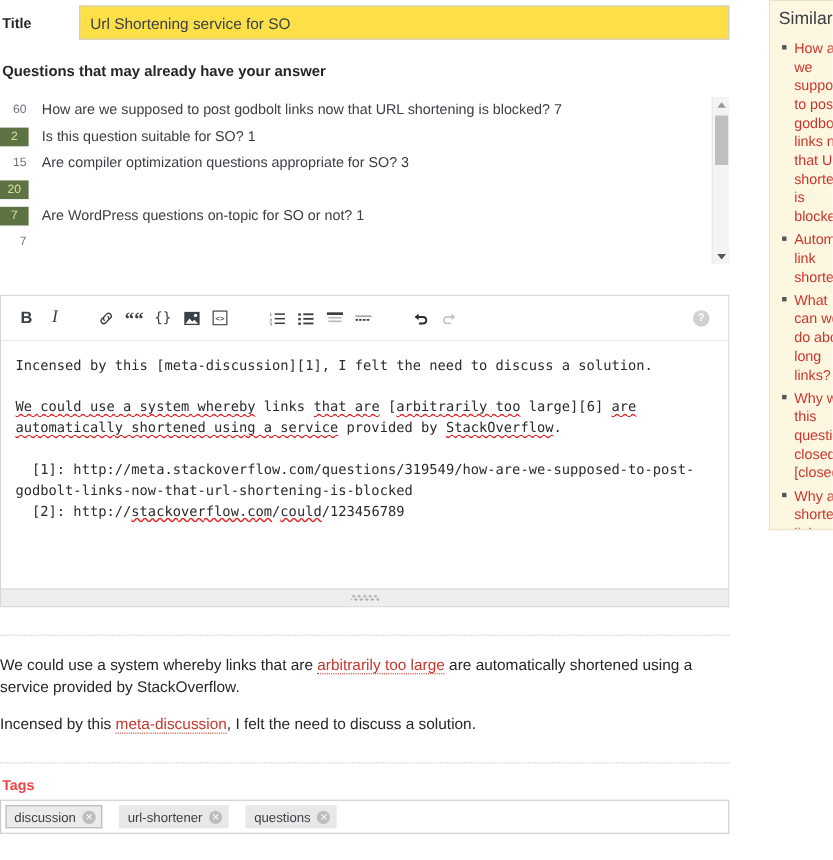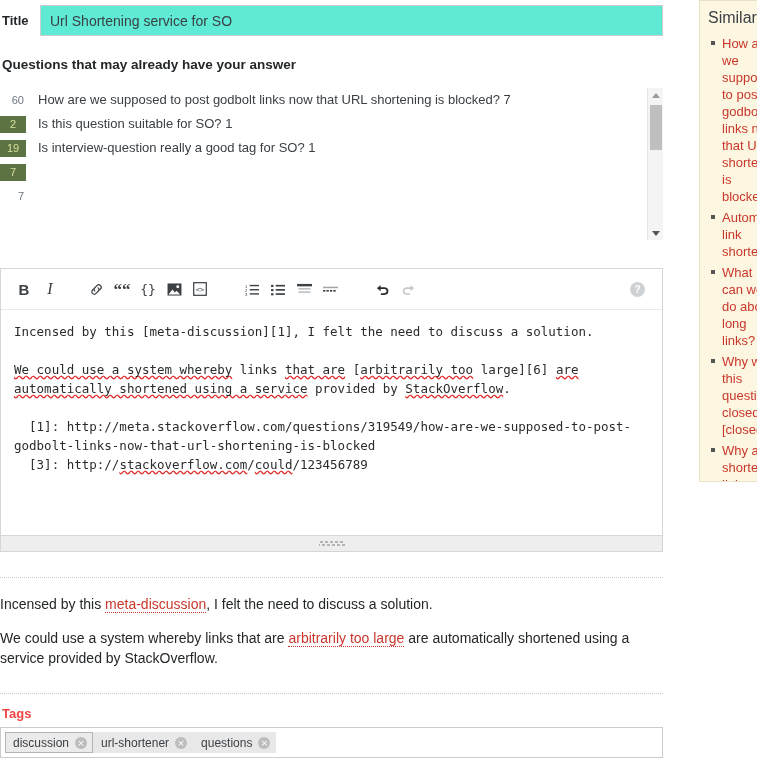--- a/index.html
+++ b/index.html
@@ -23,35 +23,36 @@
     position: absolute;
     left: 0; top: 0;
     width: 676px;
   }
 
   
   .title-row {
     display: flex;
     align-items: flex-start;
     padding: 5px 0 0 0;
+    gap: 32px;
   }
   .title-label {
     font-size: 13px;
     font-weight: bold;
     color: #242729;
     width: 40px;
     padding-top: 8px;
     padding-left: 2px;
     box-sizing: border-box;
   }
   .title-input {
     flex: 1;
     height: 31px;
     border: 1px solid #cbcccd;
-    background: #5eead4;
+    background: #fde047;
     font-family: "Liberation Sans", sans-serif;
     font-size: 14px;
     color: #3b4045;
     padding: 0 9px;
     box-sizing: border-box;
     outline: none;
     margin-right: 13px;
   }
 
   
@@ -286,21 +287,21 @@
     padding: 0 4px;
   }
   .tag {
     display: flex;
     align-items: center;
     height: 21px;
     background: #e8e8e8;
     color: #3b4045;
     font-size: 12px;
     padding: 0 5px 0 7px;
-    margin-right: 0;
+    margin-right: 15px;
     border: 1px solid transparent;
     box-sizing: border-box;
   }
   .tag.focused { border: 1px solid #b5b5b5; background: #ebebeb; }
   .tag-x {
     width: 12px; height: 12px;
     border-radius: 50%;
     background: #bdbdbd;
     color: #fff;
     font-size: 9px;
@@ -372,25 +373,29 @@
       <ul class="q-list" id="q-list">
           <li class="q-item">
             <span class="q-votes">60</span>
             <span class="q-title">How are we supposed to post godbolt links now that URL shortening is blocked? 7</span>
           </li>
           <li class="q-item">
             <span class="q-votes answered">2</span>
             <span class="q-title">Is this question suitable for SO? 1</span>
           </li>
           <li class="q-item">
-            <span class="q-votes answered">19</span>
-            <span class="q-title">Is interview-question really a good tag for SO? 1</span>
+            <span class="q-votes">15</span>
+            <span class="q-title">Are compiler optimization questions appropriate for SO? 3</span>
+          </li>
+          <li class="q-item">
+            <span class="q-votes answered">20</span>
           </li>
           <li class="q-item">
             <span class="q-votes answered">7</span>
+            <span class="q-title">Are WordPress questions on-topic for SO or not? 1</span>
           </li>
           <li class="q-item">
             <span class="q-votes">7</span>
           </li>
         </ul>
 
       <div class="q-scrollbar">
         <div class="q-sb-arrow up">
             <i></i>
           </div>
@@ -497,31 +502,31 @@
 
         <div class="tb-help">?</div>
       </div>
 
       <div class="editor-area" spellcheck="false"><span>Incensed by this [meta-discussion][1], I felt the need to discuss a solution.</span>
 <span></span>
 <span class="sp">We could use a system whereby</span><span> links </span><span class="sp">that are</span><span> [</span><span class="sp">arbitrarily too</span><span> large][6] </span><span class="sp">are</span>
 <span class="sp">automatically shortened using a service</span><span> provided by </span><span class="sp">StackOverflow</span><span>.</span>
 <span></span>
 <span>  [1]: http://meta.stackoverflow.com/questions/319549/how-are-we-supposed-to-post-godbolt-links-now-that-url-shortening-is-blocked</span>
-<span>  [3]: http://</span><span class="sp">stackoverflow.com</span><span>/</span><span class="sp">could</span><span>/123456789</span></div>
+<span>  [2]: http://</span><span class="sp">stackoverflow.com</span><span>/</span><span class="sp">could</span><span>/123456789</span></div>
 
       <div class="editor-grip">
         <div class="dots"></div>
       </div>
     </div>
 
     <div class="preview-sep"></div>
     <div class="preview">
+      <p><span>We could use a system whereby links that are </span><a class="plink" href="#">arbitrarily too large</a><span> are automatically shortened using a service provided by StackOverflow.</span></p>
       <p><span>Incensed by this </span><a class="plink" href="#">meta-discussion</a><span>, I felt the need to discuss a solution.</span></p>
-      <p><span>We could use a system whereby links that are </span><a class="plink" href="#">arbitrarily too large</a><span> are automatically shortened using a service provided by StackOverflow.</span></p>
     </div>
     <div class="preview-sep2"></div>
 
     <div class="tags-label">Tags</div>
     <div class="tags-input" id="tags-input">
         <span class="tag focused">
           <span>discussion</span>
           <span class="tag-x">×</span>
         </span>
         <span class="tag">

